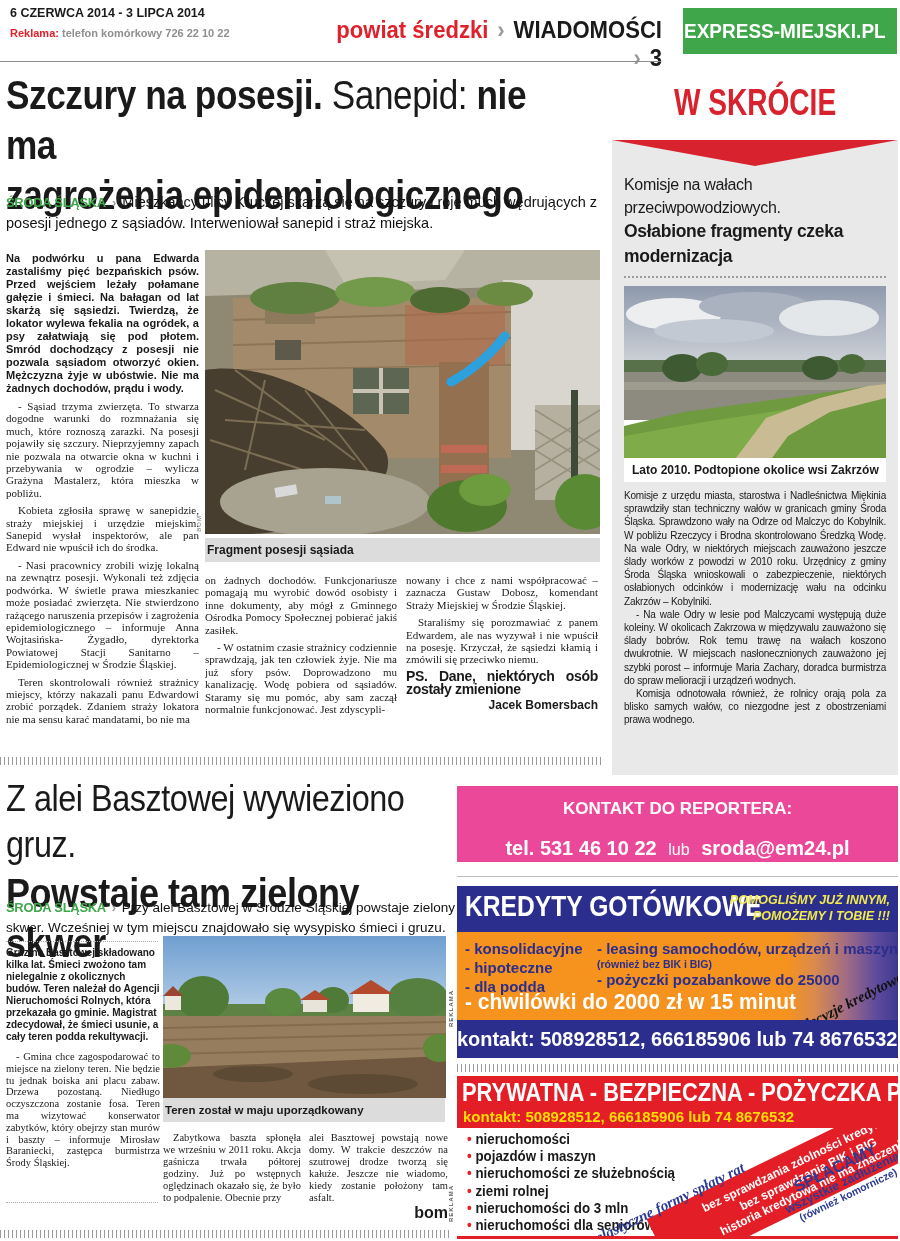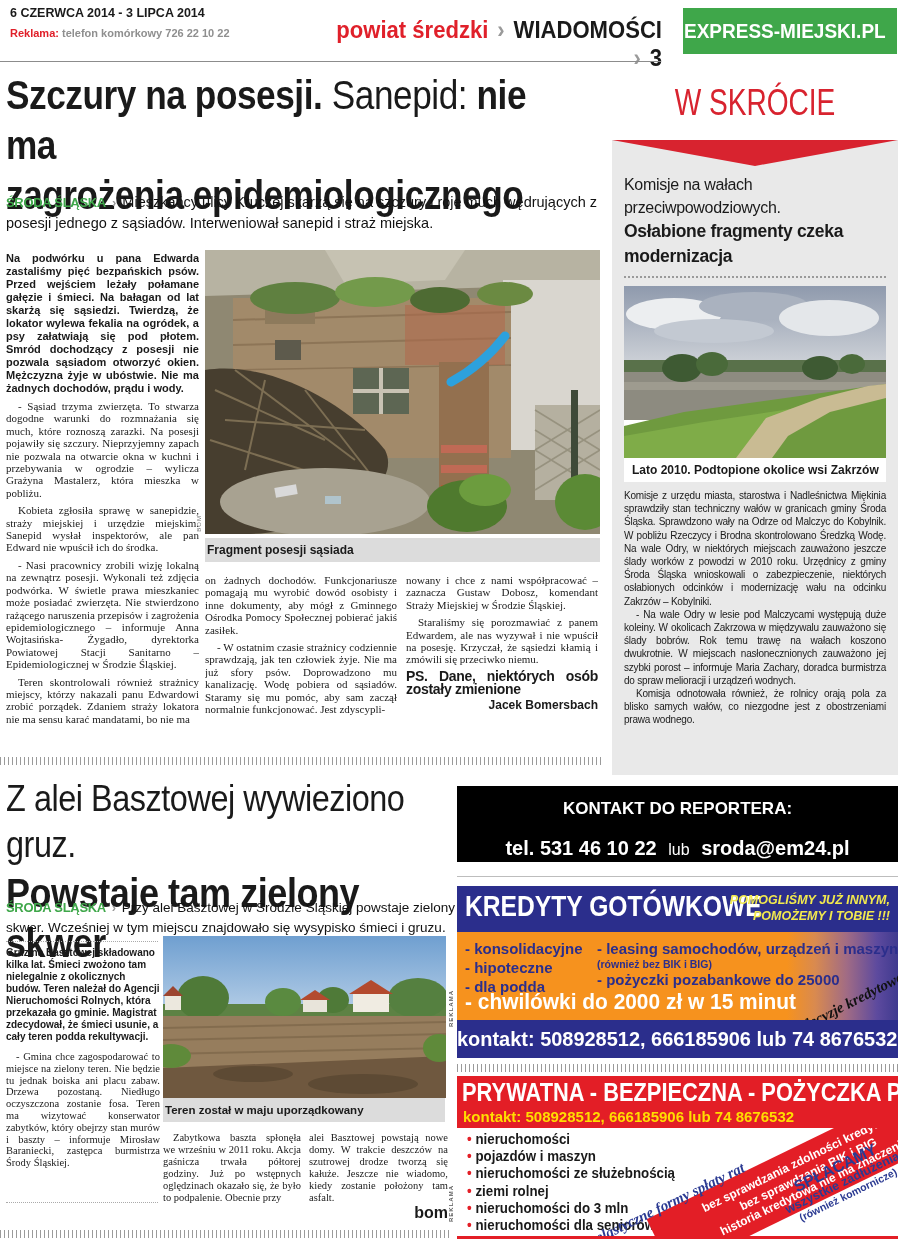--- a/index.html
+++ b/index.html
@@ -36,21 +36,21 @@
   .col2{left:205px;top:574px;width:192px;height:182px;}
   .col3{left:406px;top:574px;width:192px;height:182px;}
   .ps{font-size:14px;font-weight:700;line-height:13px;margin-top:4px;letter-spacing:-.3px;}
   .author{font-size:12px;font-weight:700;text-align:right;margin-top:2px;}
   .photo1{left:205px;top:250px;width:395px;}
   .capbar{height:24px;background:#dcdcdc;font-size:12px;font-weight:700;line-height:24px;padding-left:2px;}
   .credit{position:absolute;left:-9px;bottom:30px;font-size:6px;color:#777;writing-mode:vertical-rl;
           transform:rotate(180deg);letter-spacing:1px;}
   .tick{height:8px;background:repeating-linear-gradient(90deg,#9a9a9a 0 1px,transparent 1px 4px);}
   
-  .wsk-title{left:610px;top:82px;width:290px;text-align:center;color:#d8232f;font-size:36px;font-weight:400;}
+  .wsk-title{left:610px;top:82px;width:290px;text-align:center;color:#d8232f;font-size:36px;font-weight:700;}
   .graybox{left:612px;top:140px;width:286px;height:635px;background:#e9e9e9;overflow:hidden;}
   .gb-in{padding:6px 12px 0 12px;}
   .wsk-t1{font-size:16px;line-height:23px;font-weight:400;letter-spacing:-.3px;}
   .wsk-t2{font-size:17.5px;line-height:25px;font-weight:700;letter-spacing:-.3px;}
   .dotted{border-top:2px dotted #9a9a9a;margin:7px 0;}
   .wsk-intro{font-size:11px;line-height:14px;font-weight:700;text-align:justify;}
   .wsk-p{font-size:10px;line-height:13.2px;text-align:justify;letter-spacing:-.2px;margin:0;}
   .wsk-p.ind{text-indent:12px;}
   .capwhite{height:24px;background:#fff;font-size:12px;font-weight:700;line-height:24px;padding-left:8px;}
   
@@ -62,21 +62,21 @@
   .a2col1{left:6px;top:947px;width:154px;height:252px;}
   .a2c1-intro{font-weight:700;font-size:10px;line-height:12px;text-align:left;}
   .a2ser{font-family:"Liberation Serif",serif;font-size:10.5px;line-height:11.8px;margin:8px 0 0 0;
          text-align:justify;text-indent:10px;}
   .photo2{left:163px;top:936px;width:282px;}
   .a2col2{left:163px;top:1132px;width:138px;height:98px;}
   .a2col3{left:309px;top:1132px;width:139px;height:98px;}
   .a2colp{font-family:"Liberation Serif",serif;font-size:10.5px;line-height:12px;text-align:justify;margin:0;}
   .bom{font-weight:700;font-family:"Liberation Sans",sans-serif;float:right;}
   
-  .contact{left:457px;top:786px;width:441px;height:76px;background:#000000;color:#fff;text-align:center;}
+  .contact{left:457px;top:786px;width:441px;height:76px;background:#ec4899;color:#fff;text-align:center;}
   .contact .t{font-size:17px;font-weight:700;margin-top:13px;}
   .contact .row{font-size:20px;font-weight:700;margin-top:18px;}
   .contact .lub{font-weight:400;font-size:16px;padding:0 6px;}
   .grayline{left:457px;top:876px;width:441px;height:1px;background:#bdbdbd;}
   
   .ad1{left:457px;top:886px;width:441px;height:172px;}
   .ad1-head{height:46px;background:#2b2e8c;color:#fff;position:relative;}
   .ad1-title{position:absolute;left:8px;top:4px;font-size:29px;font-weight:700;white-space:nowrap;
              transform:scaleX(.85);transform-origin:0 50%;}
   .ad1-tag{position:absolute;right:8px;top:6px;text-align:right;color:#f2e94e;font-style:italic;

